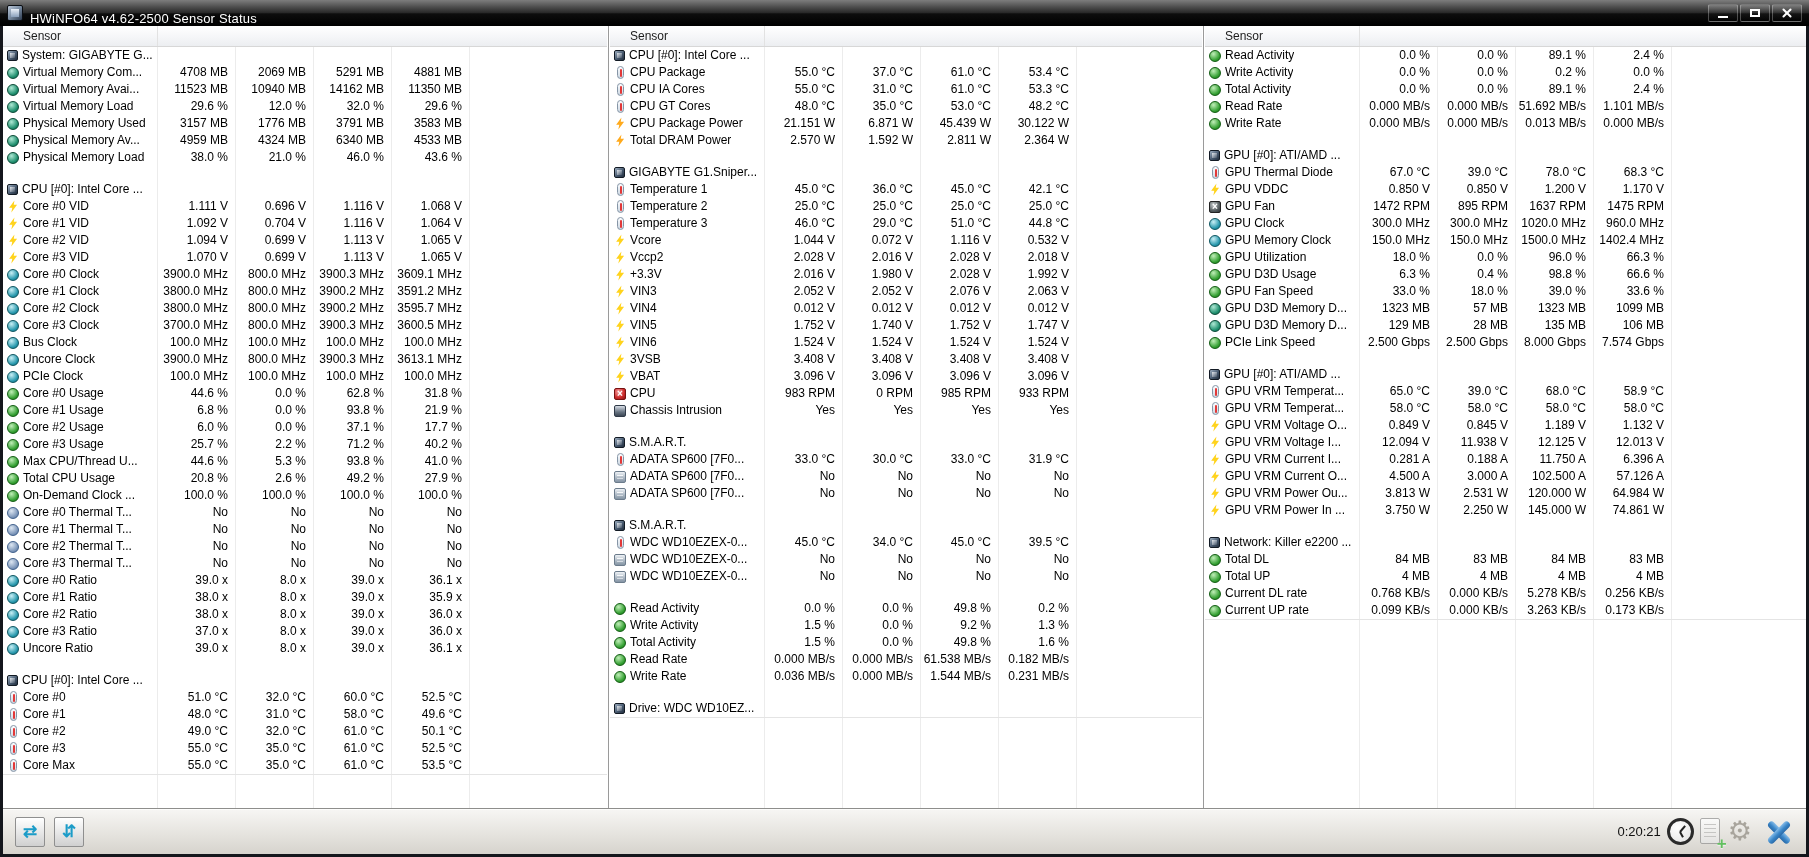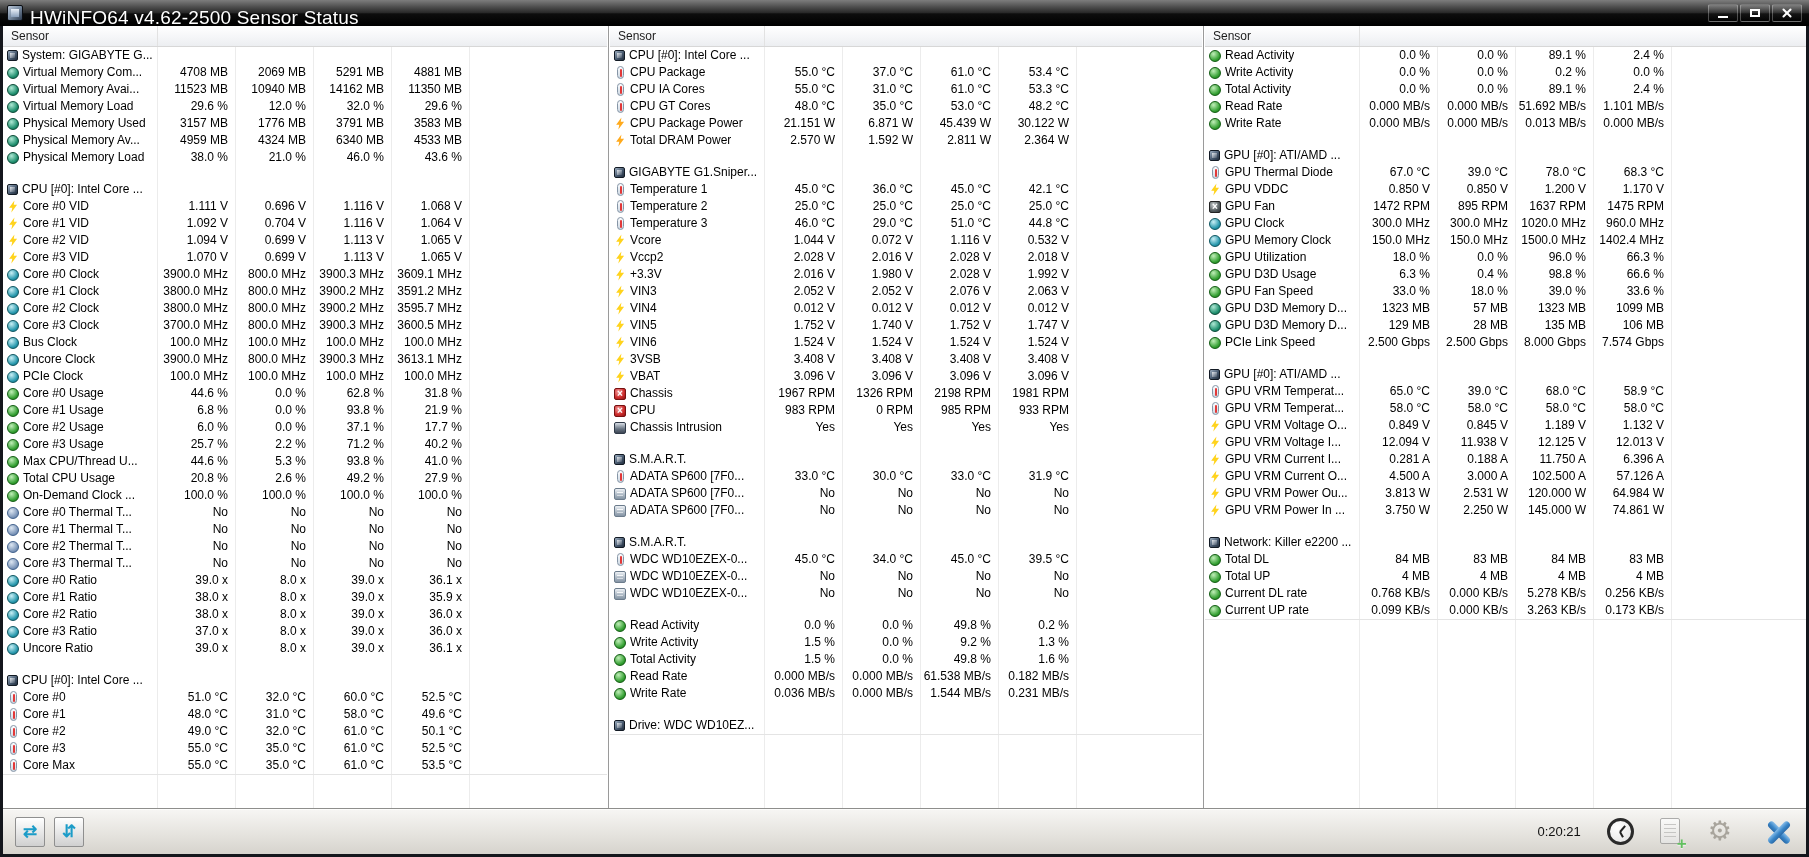--- a/index.html
+++ b/index.html
@@ -8,21 +8,21 @@
   .window { position:absolute; inset:0; background:#14161c; }
 
   
   .titlebar { position:absolute; left:0; top:0; right:0; height:26px;
     background:linear-gradient(#7d7d7d 0%, #4a4a4a 30%, #262626 52%, #0d0d0d 55%, #000 100%);
     display:flex; align-items:center; padding:0 7px; border-bottom:1px solid #000; }
   .app-icon { width:16px; height:16px; margin-right:7px; border:1px solid #0a0d12; border-radius:2px;
     background:linear-gradient(135deg,#bcc8d8 0%, #7e90a6 45%, #2e3c50 100%); position:relative; }
   .app-icon::after { content:''; position:absolute; inset:3px;
     background:linear-gradient(#eaf0f8,#8aa0bc); }
-  .title { color:#fff; font-size:19px; text-shadow:0 1px 2px rgba(0,0,0,.95); letter-spacing:.2px;margin-top:11px; }
+  .title { color:#fff; font-size:13px; text-shadow:0 1px 2px rgba(0,0,0,.95); letter-spacing:.2px;margin-top:11px; }
   .winbtns { margin-left:auto; display:flex; gap:2px; }
   .winbtn { width:30px; height:18px; display:flex; align-items:center; justify-content:center;
     border:1px solid rgba(255,255,255,.28); border-radius:2px;
     background:linear-gradient(rgba(255,255,255,.22), rgba(255,255,255,.04) 50%, rgba(0,0,0,.3)); }
   .g-min { width:10px; height:2px; background:#fff; margin-top:8px; }
   .g-max { width:10px; height:8px; border:2px solid #fff; }
   .g-close { position:relative; width:12px; height:12px; }
   .g-close::before,.g-close::after { content:''; position:absolute; left:0; top:5px; width:12px; height:2px;
     background:#fff; border-radius:1px; }
   .g-close::before { transform:rotate(45deg); } .g-close::after { transform:rotate(-45deg); }
@@ -31,21 +31,21 @@
   .content { position:absolute; left:3px; right:3px; top:26px; bottom:49px; background:#fff;
     display:flex; overflow:hidden; }
   .panel { position:relative; height:100%; overflow:hidden; }
   .panel1 { width:604px; } .panel2 { width:592px; } .panel3 { flex:1; }
   .splitter { width:3px; height:100%; position:relative; background:#fff; cursor:col-resize; }
   .splitter::after { content:''; position:absolute; left:1px; top:0; bottom:0; width:1px; background:#9a9a9a; }
   .vline { position:absolute; top:0; bottom:0; width:1px; background:#ececec; z-index:0; }
 
   .phead { position:relative; z-index:2; display:flex; height:21px; line-height:20px; font-size:12px;
     background:linear-gradient(#ffffff,#f5f6f8 55%, #eceef1); border-bottom:1px solid #d7d7d7; color:#1c1c1c; }
-  .hcell { border-right:1px solid #e2e2e2; padding:0 8px; white-space:nowrap; overflow:hidden; }
+  .hcell { border-right:1px solid #e2e2e2; padding:0 20px; white-space:nowrap; overflow:hidden; }
   .hcell.sens { width:155px; } .hcell.val { width:78px; text-align:right;margin-top:28px; }
   .hcell.fill { flex:1; border-right:none; }
 
   .rows { position:relative; z-index:1; border-bottom:1px solid #e4e4e4; }
   .row { display:flex; height:17px; line-height:17px; font-size:12px; color:#000; white-space:nowrap; }
   .row.spacer { height:15px; }
   .c-sens { width:155px; display:flex; align-items:center; padding-left:4px; overflow:hidden; }
   .c-val { width:78px; text-align:right; padding-right:8px; overflow:hidden; }
   .label { margin-left:4px; overflow:hidden; }
   .row.sect .label { }
@@ -87,21 +87,21 @@
 
   
   .statusbar { position:absolute; left:3px; right:3px; bottom:3px; height:46px;
     background:linear-gradient(#f7f6f4,#e4e2dd 60%, #d6d3cd); border-top:1px solid #8e8e8c;
     box-shadow:inset 0 1px 0 #fdfdfc; display:flex; align-items:center; padding:0 12px; }
   .sb-left { display:flex; gap:9px; }
   .sqbtn { width:30px; height:30px; border:1px solid #8f8f8f; border-radius:2px;
     background:linear-gradient(#ffffff,#e6e6e6 55%, #d0d0d0); box-shadow:inset 0 1px 0 #fff;
     display:flex; align-items:center; justify-content:center;
     color:#1c9cc8; font-weight:bold; font-size:17px; }
-  .sb-right { margin-left:auto; display:flex; align-items:center; gap:24px; }
+  .sb-right { margin-left:auto; display:flex; align-items:center; gap:4px; }
   .time { font-size:13px; color:#111; margin-right:2px; }
   .sbtn { display:flex; align-items:center; justify-content:center; }
   .clockface { width:27px; height:27px; border-radius:50%; border:3px solid #2a2a2a; position:relative;
     background:radial-gradient(circle at 35% 30%, #ffffff, #e2e2e2); }
   .clockface::before { content:''; position:absolute; left:50%; bottom:50%; width:2px; height:8px;
     background:#222; transform-origin:bottom center; transform:translateX(-50%) rotate(40deg); }
   .clockface::after { content:''; position:absolute; left:50%; bottom:50%; width:2px; height:6px;
     background:#222; transform-origin:bottom center; transform:translateX(-50%) rotate(150deg); }
   .logbtn { position:relative; width:26px; height:30px; opacity:.7; }
   .page { position:absolute; left:2px; top:1px; width:20px; height:26px; border:1px solid #909090;
@@ -750,30 +750,20 @@
               <span class="label">VBAT</span>
             </div>
             <div class="c-val">3.096 V</div>
             <div class="c-val">3.096 V</div>
             <div class="c-val">3.096 V</div>
             <div class="c-val">3.096 V</div>
           </div>
           <div class="row">
             <div class="c-sens">
               <span class="ic fan-icon"></span>
-              <span class="label">Chassis</span>
-            </div>
-            <div class="c-val">1967 RPM</div>
-            <div class="c-val">1326 RPM</div>
-            <div class="c-val">2198 RPM</div>
-            <div class="c-val">1981 RPM</div>
-          </div>
-          <div class="row">
-            <div class="c-sens">
-              <span class="ic fan-icon"></span>
               <span class="label">CPU</span>
             </div>
             <div class="c-val">983 RPM</div>
             <div class="c-val">0 RPM</div>
             <div class="c-val">985 RPM</div>
             <div class="c-val">933 RPM</div>
           </div>
           <div class="row">
             <div class="c-sens">
               <span class="ic case-icon"></span>

